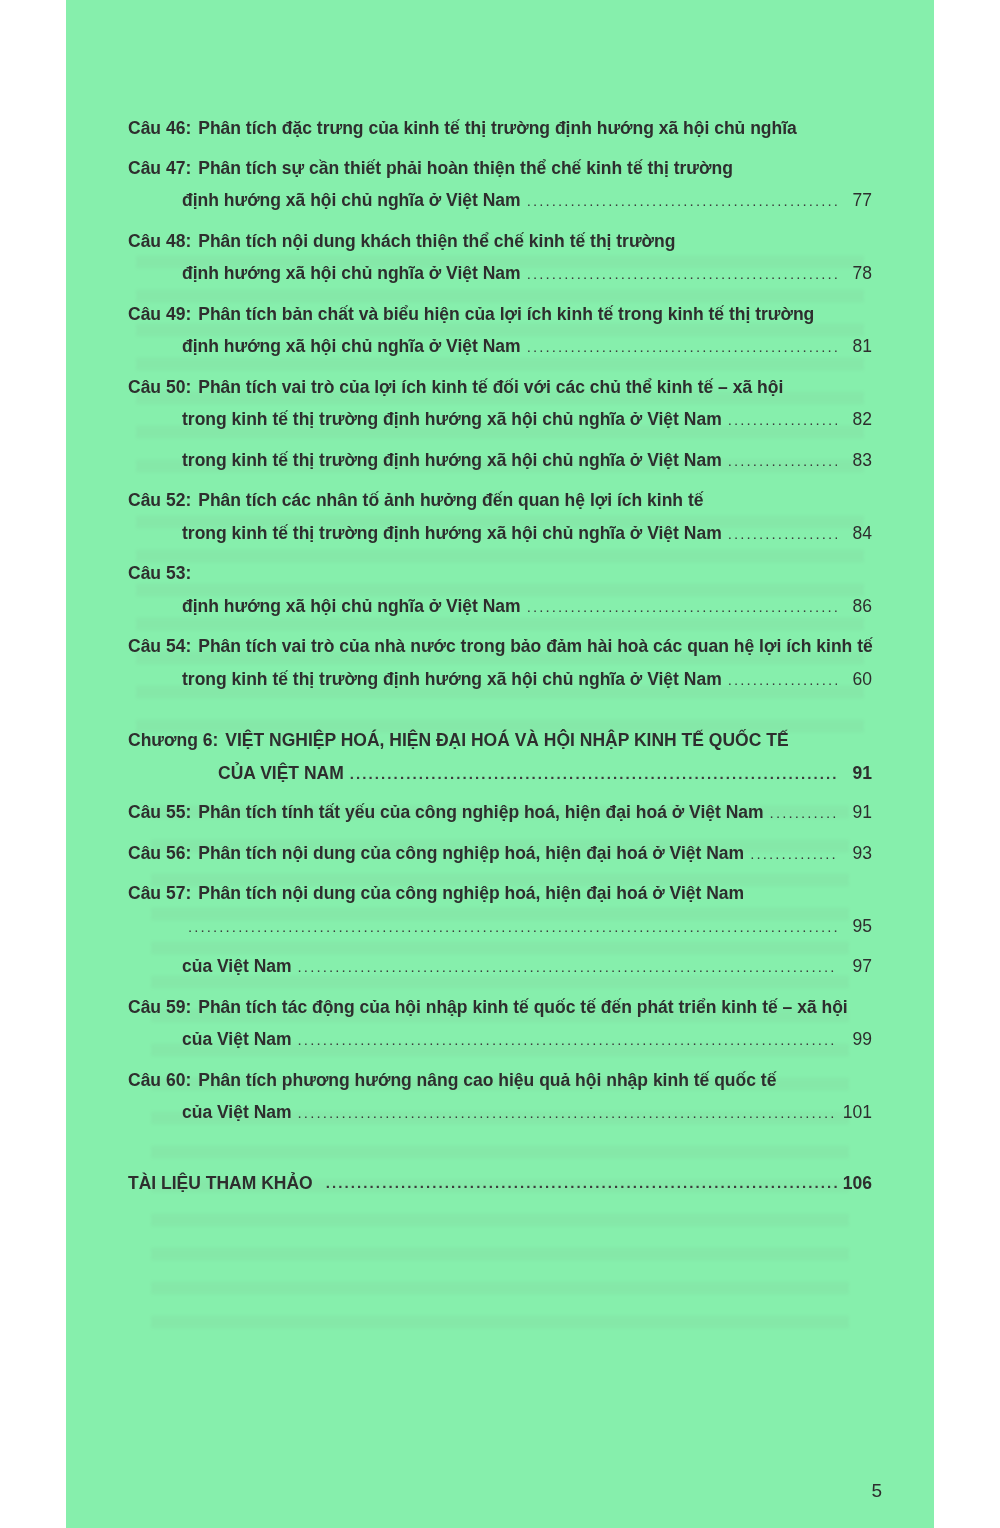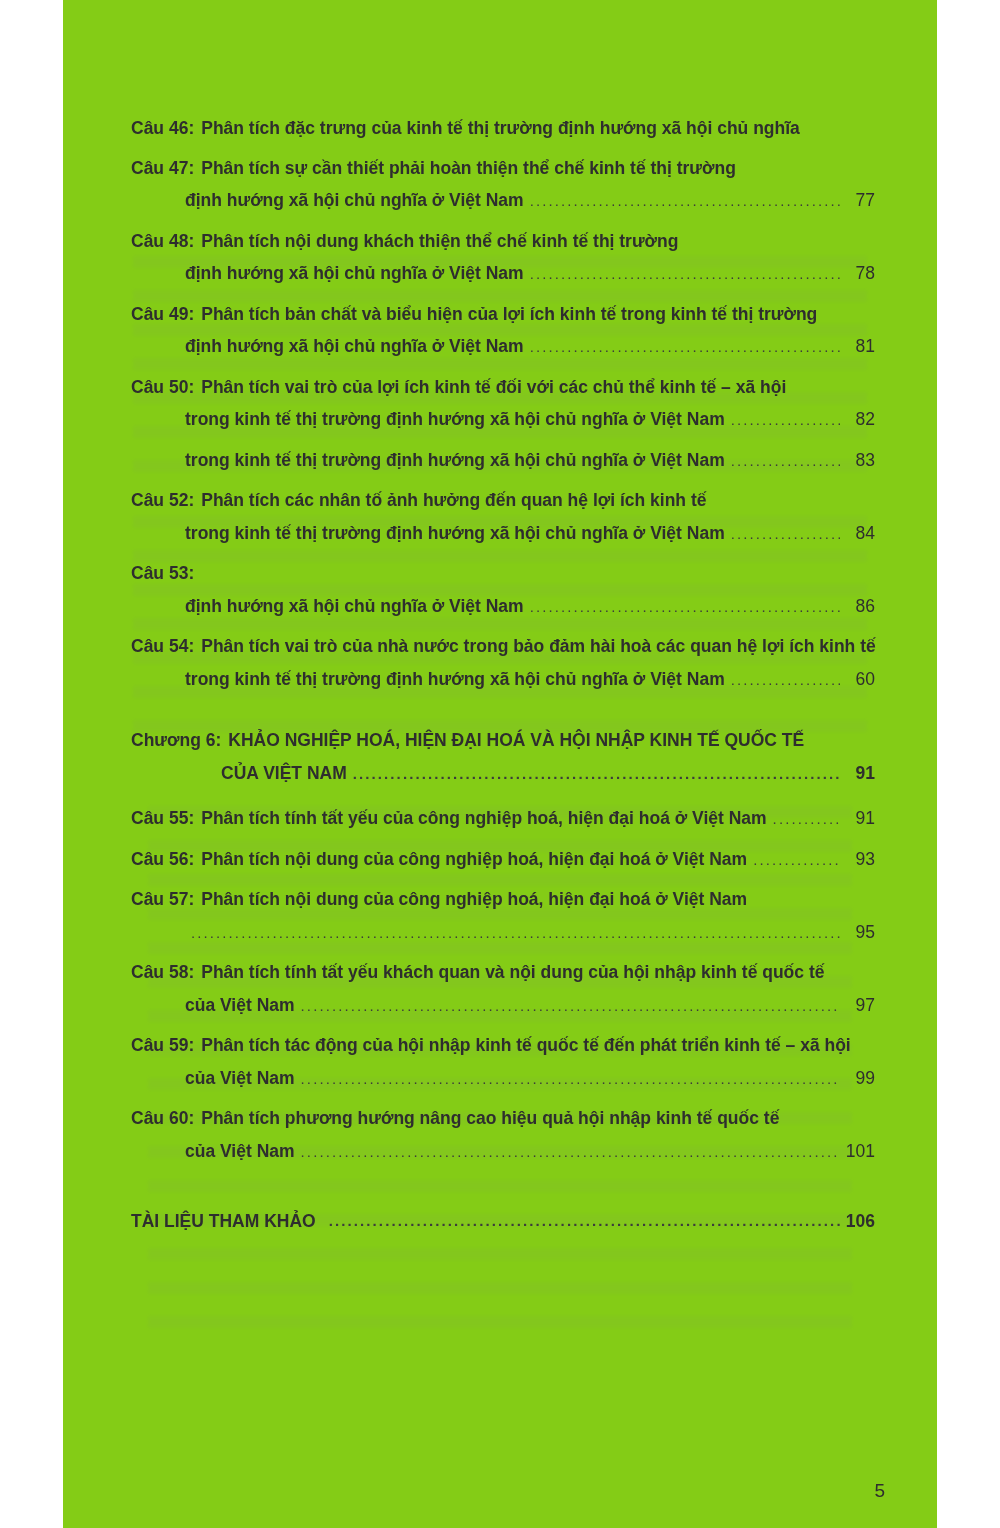--- a/index.html
+++ b/index.html
@@ -5,24 +5,23 @@
   html,body{margin:0;padding:0;}
   body{
     background:#ffffff;
     font-family:"Liberation Sans", sans-serif;
   }
   .page{
     position:relative;
     width:868px;
     height:1528px;
     margin:0 auto;
-    background:#84cc16;
+    background:#86efac;
     overflow:hidden;
     color:#2e2e2e;
-    padding-left:6px;
   }
   
   .bleed{
     position:absolute;
     left:70px;
     right:70px;
     opacity:0.13;
     filter:blur(1.6px);
     pointer-events:none;
     z-index:0;
@@ -40,21 +39,21 @@
   .bleed.b2{top:505px;height:240px;}
   .bleed.b3{top:795px;height:550px;left:85px;right:85px;}
 
   .content{
     position:relative;
     z-index:1;
     padding:112px 62px 0 62px;
   }
   .entry{margin:0;}
   .entry.question{margin-bottom:7px;}
-  .entry.chapter{margin-top:28px;margin-bottom:12px;}
+  .entry.chapter{margin-top:28px;margin-bottom:6px;}
   .entry.chapter .line{font-weight:bold;}
   .entry.chapter .line.cont{padding-left:90px;}
   .entry.reference{margin-top:36px;}
   .entry.reference .line{font-weight:bold;align-items:flex-end;}
 
   .line{
     display:flex;
     align-items:baseline;
     line-height:32.5px;
     font-size:17.5px;
@@ -188,21 +187,21 @@
         </div>
         <div class="line cont">
           <span class="text">trong kinh tế thị trường định hướng xã hội chủ nghĩa ở Việt Nam</span>
           <span class="dots"></span>
           <span class="pagenum">60</span>
         </div>
       </div>
       <div class="entry chapter">
         <div class="line first">
           <span class="label">Chương 6:</span>
-          <span class="text">KHẢO NGHIỆP HOÁ, HIỆN ĐẠI HOÁ VÀ HỘI NHẬP KINH TẾ QUỐC TẾ</span>
+          <span class="text">VIỆT NGHIỆP HOÁ, HIỆN ĐẠI HOÁ VÀ HỘI NHẬP KINH TẾ QUỐC TẾ</span>
         </div>
         <div class="line cont">
           <span class="text">CỦA VIỆT NAM</span>
           <span class="dots"></span>
           <span class="pagenum">91</span>
         </div>
       </div>
       <div class="entry question">
         <div class="line first">
           <span class="label">Câu 55:</span>
@@ -223,24 +222,20 @@
         <div class="line first">
           <span class="label">Câu 57:</span>
           <span class="text">Phân tích nội dung của công nghiệp hoá, hiện đại hoá ở Việt Nam</span>
         </div>
         <div class="line cont">
           <span class="dots"></span>
           <span class="pagenum">95</span>
         </div>
       </div>
       <div class="entry question">
-        <div class="line first">
-          <span class="label">Câu 58:</span>
-          <span class="text">Phân tích tính tất yếu khách quan và nội dung của hội nhập kinh tế quốc tế</span>
-        </div>
         <div class="line cont">
           <span class="text">của Việt Nam</span>
           <span class="dots"></span>
           <span class="pagenum">97</span>
         </div>
       </div>
       <div class="entry question">
         <div class="line first">
           <span class="label">Câu 59:</span>
           <span class="text">Phân tích tác động của hội nhập kinh tế quốc tế đến phát triển kinh tế – xã hội</span>

